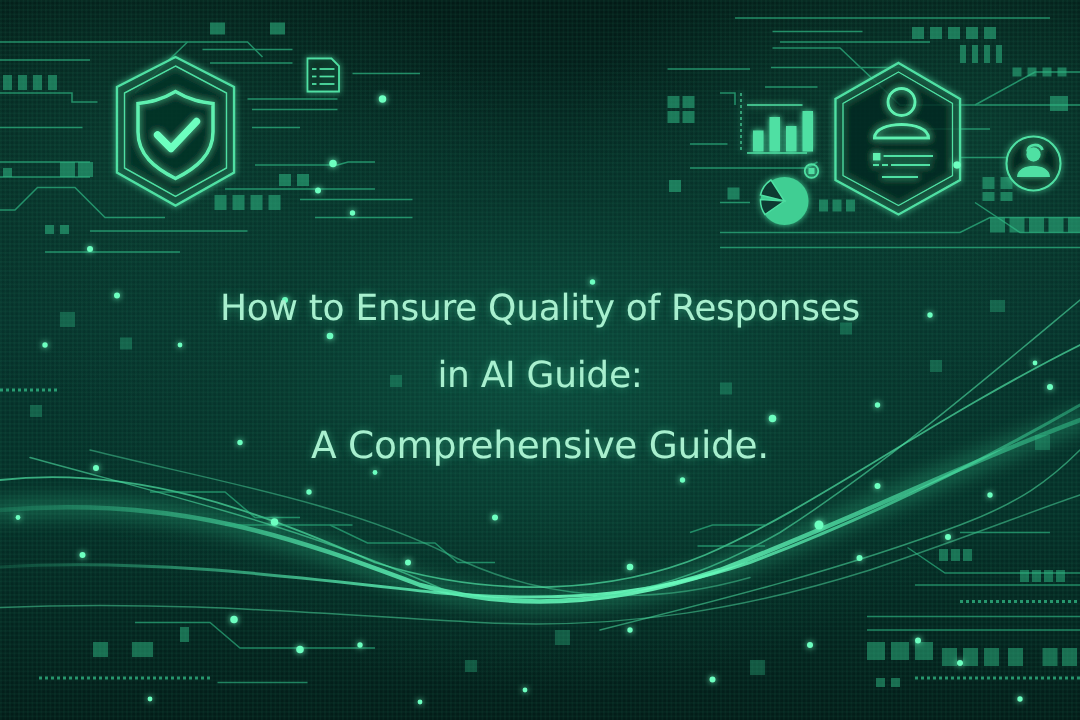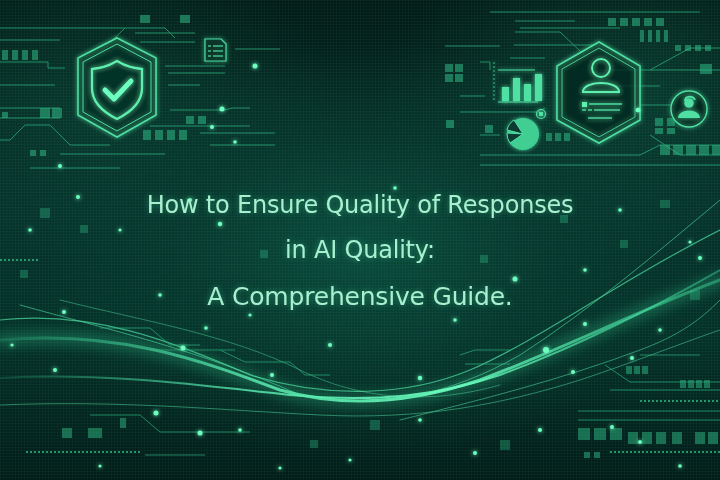--- a/index.html
+++ b/index.html
@@ -317,16 +317,16 @@
         <rect x="500" y="440" width="10" height="10"></rect>
         <rect x="310" y="440" width="8" height="8"></rect>
       <rect x="660" y="200" width="10" height="8"></rect>
         <rect x="20" y="270" width="8" height="8"></rect>
         <rect x="690" y="290" width="10" height="10"></rect>
     </g>
   </svg>
 
   <div class="title-block">
     <div class="t t1">How to Ensure Quality of Responses</div>
-    <div class="t t2">in AI Quality:</div>
+    <div class="t t2">in AI Guide:</div>
     <div class="t t3">A Comprehensive Guide.</div>
   </div>
 </div>
 
 </body></html>

